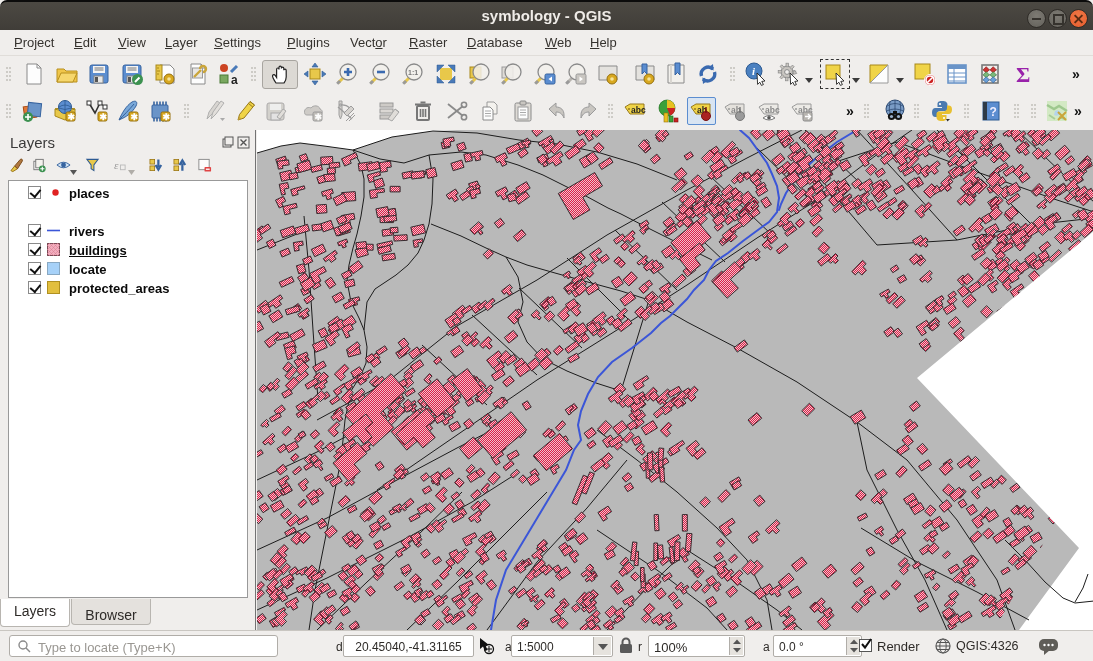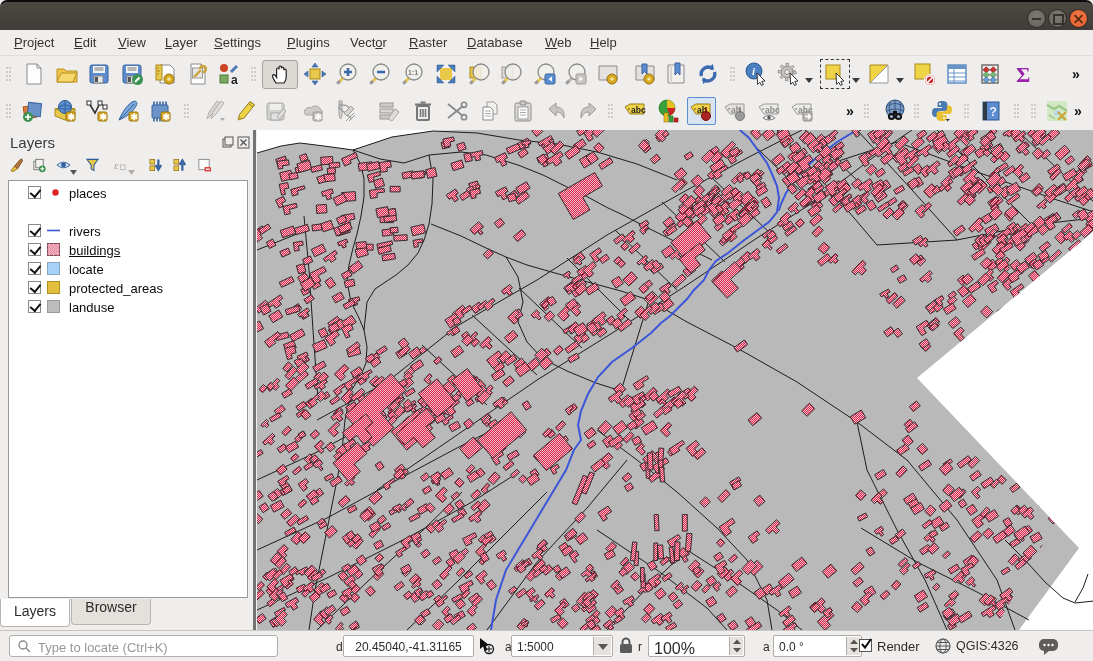--- a/index.html
+++ b/index.html
@@ -19,38 +19,39 @@
 .wb-max::after { content:""; position:absolute; left:4px; top:4px; width:7px; height:7px; border:2px solid #35322d; }
 .wb-close::before, .wb-close::after { content:""; position:absolute; left:3px; top:8px; width:11px; height:2px; background:#5c2c14; }
 .wb-close::before { transform:rotate(45deg); }
 .wb-close::after { transform:rotate(-45deg); }
 .menubar { position:absolute; left:0; top:30px; width:1093px; height:26px; background:#f0eeec;
   font-size:13px; color:#35322e; border-bottom:1px solid #e0ddd9;}
 .menubar span { position:absolute; top:5px; }
 .toolbars { position:absolute; left:0; top:56px; width:1093px; height:74px; background:#f0eeec; }
 .icon { position:absolute; width:24px; height:24px; }
 .icon svg { position:absolute; left:0; top:0; }
-.panel { position:absolute; left:0; top:130px; width:256px; height:500px; background:#f0eeec; border-right:3px solid #737373; }
+.panel { position:absolute; left:0; top:130px; width:256px; height:500px; background:#f0eeec; border-right:1px solid #737373; }
 .panel-title { position:absolute; left:10px; top:4px; font-size:15px; color:#3a3a3a; }
 .panel-list { position:absolute; left:8px; top:50px; width:240px; height:418px; background:#ffffff; border:1px solid #999; }
 .lrow { position:absolute; left:0; height:19px; width:238px; }
 .lcheck { position:absolute; left:19px; top:2px; width:13px; height:13px; border:1px solid #8a8a8a; background:#fff; }
 .lcheck::after { content:""; position:absolute; left:2.5px; top:0px; width:4.5px; height:8px;
   border-right:2px solid #111; border-bottom:2px solid #111; transform:rotate(40deg); }
 .lsym { position:absolute; left:38px; top:2px; width:13px; height:13px; }
-.llab { position:absolute; left:60px; top:2px; font-size:13px; font-weight:normal; color:#0a0a0a; }
+.llab { position:absolute; left:60px; top:2px; font-size:13px; font-weight:bold; color:#0a0a0a; }
 .tab { position:absolute; font-size:14px; color:#2e2b28; text-align:center; }
 .statusbar { position:absolute; left:0; top:630px; width:1093px; height:31px; background:#f0eeec; border-top:1px solid #c9c6c1; font-size:12px; color:#2e2b28;}
 .sbox { position:absolute; background:#fff; border:1px solid #b0ada8; border-radius:2px; height:22px; top:4px; }
 .slabel { position:absolute; top:9px; font-size:12px; color:#2e2b28; }
 .map { position:absolute; left:257px; top:130px; width:836px; height:500px; overflow:hidden; }
 </style>
 </head>
 <body>
 <div class="titlebar">
+  <div class="title">symbology - QGIS</div>
   <div class="winbtn wb-min"></div>
     <div class="winbtn wb-max"></div>
     <div class="winbtn wb-close"></div>
 </div>
 <div class="menubar">
   <span style="left:14px"><u>P</u>roject</span>
   <span style="left:74px"><u>E</u>dit</span>
   <span style="left:118px"><u>V</u>iew</span>
   <span style="left:165px"><u>L</u>ayer</span>
   <span style="left:214px"><u>S</u>ettings</span>
@@ -873,33 +874,26 @@
         </svg>
   <div class="llab" style="">locate</div>
 </div>
 <div class="lrow" style="top:98px">
   <div class="lcheck"></div>
   <svg class="lsym" width="13" height="13" style="left:38px">
           <rect x="0.5" y="0.5" width="12" height="12" fill="#e2bf3e" stroke="#b09020"></rect>
         </svg>
   <div class="llab" style="">protected_areas</div>
 </div>
-<div class="lrow" style="top:117px">
-  <div class="lcheck"></div>
-  <svg class="lsym" width="13" height="13" style="left:38px">
-          <rect x="0.5" y="0.5" width="12" height="12" fill="#bdbdbd" stroke="#9a9a9a"></rect>
-        </svg>
-  <div class="llab" style="">landuse</div>
-</div>
   </div>
   <div class="tab" style="left:0px;top:469px;width:70px;height:28px;background:#fff;border:1px solid #b8b5b0;border-top:0;border-radius:0 0 4px 4px;">
       <div style="margin-top:4px">Layers</div>
     </div>
   <div class="tab" style="left:71px;top:469px;width:80px;height:26px;background:#e4e1dd;border:1px solid #b8b5b0;border-top:0;border-radius:0 0 4px 4px;">
-      <div style="margin-top:0">Browser</div>
+      <div style="margin-top:8px">Browser</div>
     </div>
 </div>
 <div class="map">
 <svg width="837" height="500" viewBox="0 0 837 500">
 <defs>
         <pattern id="bp" width="2" height="2" patternUnits="userSpaceOnUse">
           <rect width="2" height="2" fill="#f0c3cc"></rect>
           <rect width="1" height="1" fill="#dc1e46"></rect>
           <rect x="1" y="1" width="1" height="1" fill="#dc1e46"></rect>
         </pattern>
@@ -2427,21 +2421,21 @@
 <path d="M194.3,250.4 210.4,238.6 225.7,259.6 209.6,271.4Z"></path>
 </g>
 </svg>
 </div>
 <div class="statusbar">
 <div class="sbox" style="left:9px;width:269px;border-radius:3px">
       <svg width="16" height="16" style="position:absolute;left:7px;top:3px">
         <circle cx="6" cy="6" r="4" fill="none" stroke="#8a8a8a" stroke-width="1.4"></circle>
         <line x1="9" y1="9" x2="13" y2="13" stroke="#8a8a8a" stroke-width="1.4"></line>
       </svg>
-      <span style="position:absolute;left:28px;top:4px;color:#9a9792;font-size:13px">Type to locate (Ctrl+K)</span>
+      <span style="position:absolute;left:28px;top:4px;color:#9a9792;font-size:13px">Type to locate (Type+K)</span>
     </div>
 <span class="slabel" style="left:336px">d</span>
 <div class="sbox" style="left:343px;width:131px;text-align:center">
       <span style="position:absolute;left:0;right:0;top:4px;font-size:12px">20.45040,-41.31165</span>
     </div>
 <svg width="18" height="18" style="position:absolute;left:477px;top:6px">
       <path d="M3,1 L3,12 L6,9.5 L8,14 L10.5,13 L8.5,8.5 L12,8 Z" fill="#111"></path>
       <circle cx="12" cy="12" r="4.5" fill="none" stroke="#111" stroke-width="1.3"></circle>
       <path d="M12,9 L12,15 M9,12 L15,12" stroke="#111" stroke-width="1"></path>
     </svg>
@@ -2451,21 +2445,21 @@
       <div style="position:absolute;right:1px;top:1px;width:18px;height:18px;background:#e6e3de;border-left:1px solid #b0ada8"><svg width="18" height="18">
           <path d="M4,7 L14,7 L9,13 Z" fill="#555"></path>
         </svg></div>
     </div>
 <svg width="16" height="18" style="position:absolute;left:618px;top:6px">
       <rect x="2" y="7" width="12" height="9" rx="1.5" fill="#5a5a5a"></rect>
       <path d="M4.5,7 L4.5,5 A3.5,3.5 0 0 1 11.5,5 L11.5,7" fill="none" stroke="#5a5a5a" stroke-width="2"></path>
     </svg>
 <span class="slabel" style="left:638px">r</span>
 <div class="sbox" style="left:648px;width:97px">
-      <span style="position:absolute;left:5px;top:4px;font-size:16px">100%</span>
+      <span style="position:absolute;left:5px;top:4px;font-size:13px">100%</span>
       <div style="position:absolute;right:1px;top:1px;width:14px;height:18px;background:#e6e3de;border-left:1px solid #b0ada8"><svg width="14" height="18">
           <path d="M3,7 L11,7 L7,2.5 Z" fill="#555"></path>
           <path d="M3,11 L11,11 L7,15.5 Z" fill="#555"></path>
         </svg></div>
     </div>
 <span class="slabel" style="left:763px">a</span>
 <div class="sbox" style="left:773px;width:89px">
       <span style="position:absolute;left:5px;top:4px;font-size:12px">0.0 °</span>
       <div style="position:absolute;right:1px;top:1px;width:14px;height:18px;background:#e6e3de;border-left:1px solid #b0ada8"><svg width="14" height="18">
           <path d="M3,7 L11,7 L7,2.5 Z" fill="#555"></path>

